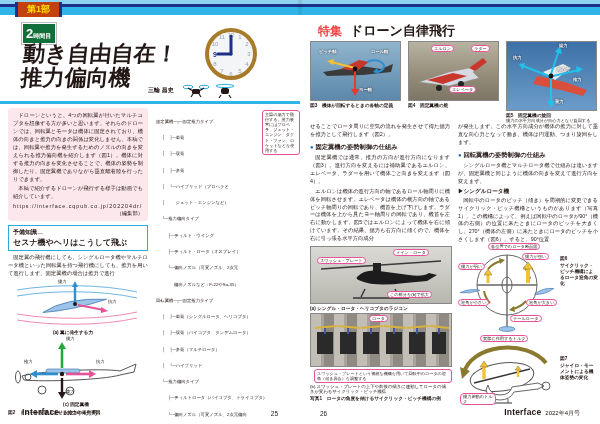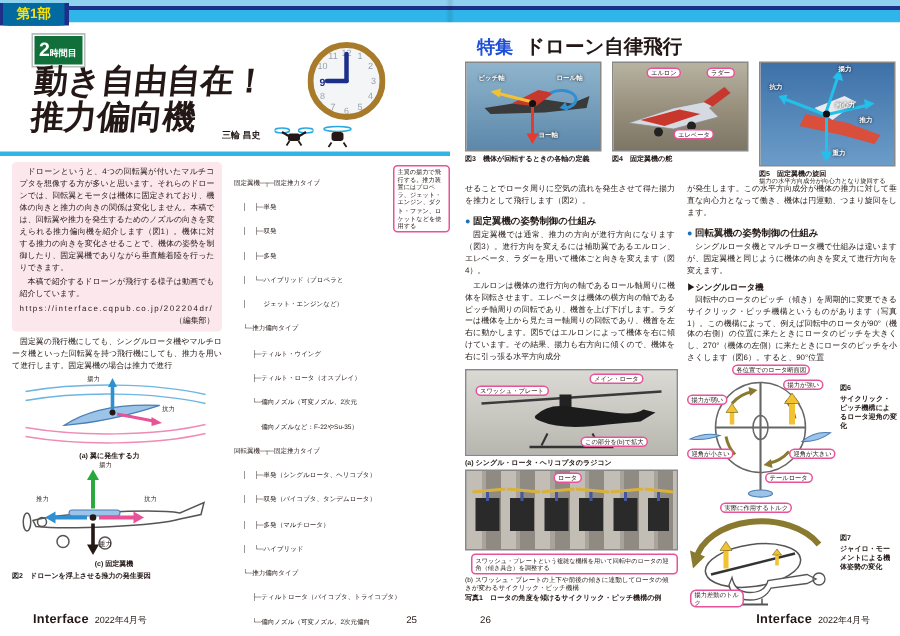--- a/index.html
+++ b/index.html
@@ -5,21 +5,21 @@
   html,body{margin:0;padding:0;}
   body{width:600px;height:424px;background:#e8f6fd;font-family:"Liberation Sans",sans-serif;color:#231815;}
   .spread{position:relative;width:600px;height:424px;background:#fff;overflow:hidden;}
   
   .topband{position:absolute;top:0;left:0;width:600px;height:15px;background:linear-gradient(to bottom,#8ed2f0 0px,#8ed2f0 4px,#1d2f88 4px,#1d2f88 7px,#2fb5e9 7px,#2fb5e9 15px);}
   .gutter{position:absolute;top:0;left:297px;width:6px;height:424px;background:linear-gradient(to right,rgba(0,0,0,0),rgba(0,0,0,.10),rgba(0,0,0,0));}
   .page{position:absolute;top:15px;height:409px;background:#fff;}
   .page.left{left:0;width:300px;}
   .page.right{left:300px;width:300px;}
 
-  .part-tab{position:absolute;top:-13px;left:2px;background:#0369a1;color:#ffe100;font-weight:bold;font-size:9px;line-height:1;padding:3px 9px 3px 9px;box-shadow:-3px 0 0 #1d2f88,3px 0 0 #1d2f88;}
+  .part-tab{position:absolute;top:-13px;left:18px;background:#c2410c;color:#ffe100;font-weight:bold;font-size:9px;line-height:1;padding:3px 9px 3px 9px;box-shadow:-3px 0 0 #1d2f88,3px 0 0 #1d2f88;}
   .lesson-row{position:absolute;top:8px;left:22px;display:flex;align-items:center;gap:5px;}
   .lesson-badge{background:#11703a;border:1.5px solid #fff;outline:1px solid #bbb;color:#fff;font-weight:bold;padding:1px 4px 2px 3px;line-height:1;}
   .lesson-badge .num{font-size:13px;}
   .lesson-badge .suf{font-size:6px;}
   .series{font-size:8.5px;font-weight:bold;}
   .l-title{position:absolute;top:27px;left:22px;font-size:22px;line-height:1.08;font-weight:bold;letter-spacing:0px;transform:skewX(-6deg);}
   .author{position:absolute;top:71px;left:148px;font-size:6px;font-weight:bold;}
   .clockwrap{position:absolute;top:13px;left:205px;}
   .droneswrap{position:absolute;top:68px;left:183px;display:flex;gap:6px;}
   .headrule{position:absolute;top:86px;left:0;width:300px;height:3px;background:#2fb5e9;}
@@ -117,20 +117,24 @@
 
     <div class="cols">
 
       <div class="col">
         <div class="introbox">
           <p class="body indent">ドローンというと、4つの回転翼が付いたマルチコプタを想像する方が多いと思います。それらのドローンでは、回転翼とモータは機体に固定されており、機体の向きと推力の向きの関係は変化しません。本稿では、回転翼や推力を発生するためのノズルの向きを変えられる推力偏向機を紹介します（図1）。機体に対する推力の向きを変化させることで、機体の姿勢を制御したり、固定翼機でありながら垂直離着陸を行ったりできます。</p>
           <p class="body indent">本稿で紹介するドローンが飛行する様子は動画でも紹介しています。</p>
           <p class="url">https://interface.cqpub.co.jp/202204dr/</p>
           <p class="credit">（編集部）</p>
         </div>
+        <div class="knowbox">
+          <p class="kick">予備知識…</p>
+          <p class="ttl">セスナ機やヘリはこうして飛ぶ</p>
+        </div>
         <p class="body indent">固定翼の飛行機にしても、シングルロータ機やマルチロータ機といった回転翼を持つ飛行機にしても、推力を用いて進行します。固定翼機の場合は推力で進行</p>
 
         <div class="figblock" style="width:130px;height:48px;margin:2px 0 0 4px;">
           <svg width="130" height="48" viewBox="0 0 130 48">
             <path d="M5,10 C40,4 90,4 125,12" fill="none" stroke="#6db6e3" stroke-width="1"></path>
             <path d="M5,16 C40,10 90,10 125,18" fill="none" stroke="#6db6e3" stroke-width="1"></path>
             <path d="M5,34 C40,40 90,40 125,32" fill="none" stroke="#ef8bb4" stroke-width="1"></path>
             <path d="M5,40 C40,46 90,46 125,38" fill="none" stroke="#ef8bb4" stroke-width="1"></path>
             <g transform="rotate(-10 62 25)">
                 <path d="M30,27 Q55,16 95,25 Q60,30 30,27 Z" fill="#9cc3e8" stroke="#4a7fb5" stroke-width="0.8"></path>
@@ -203,21 +207,21 @@
 
       </div>
     </div>
 
     <div class="footer" style="left:22px;"><span class="logo">Interface</span>&nbsp;&nbsp;<span class="issue">2022年4月号</span></div>
     <div class="pagenum" style="right:22px;">25</div>
   </div>
 
   <div class="page right">
     <div style="position:absolute;top:7px;left:18px;display:flex;gap:8px;align-items:baseline;">
-      <span style="color:#1d4ed8;font-weight:bold;font-size:12px;">特集</span>
+      <span style="color:#ef4444;font-weight:bold;font-size:12px;">特集</span>
       <span style="font-weight:bold;font-size:13px;">ドローン自律飛行</span>
     </div>
 
     <div style="position:absolute;top:26px;left:10px;display:flex;gap:7px;">
 
       <div>
         <div class="photo" style="width:89px;height:58px;background:linear-gradient(to bottom,#8fb4cd,#5d88aa);">
           <svg width="89" height="58" viewBox="0 0 89 58">
             <path d="M12,30 L50,24 L70,27 L82,22 L80,30 L52,33 L16,34 Z" fill="#3a3a3a"></path>
             <path d="M30,27 L48,18 L58,20 L46,29 Z" fill="#c8372c"></path>

